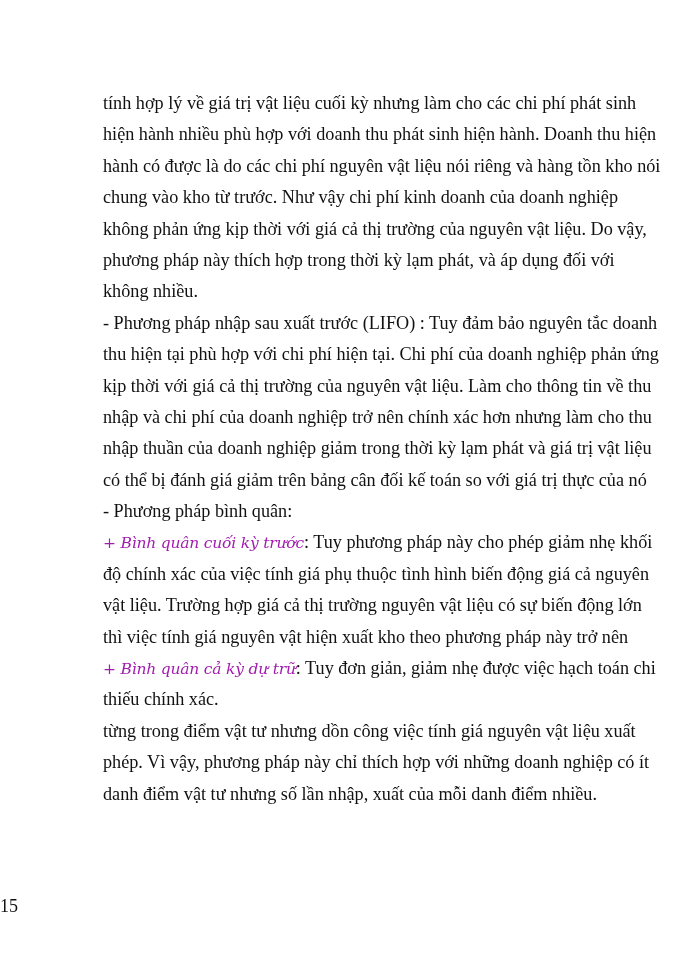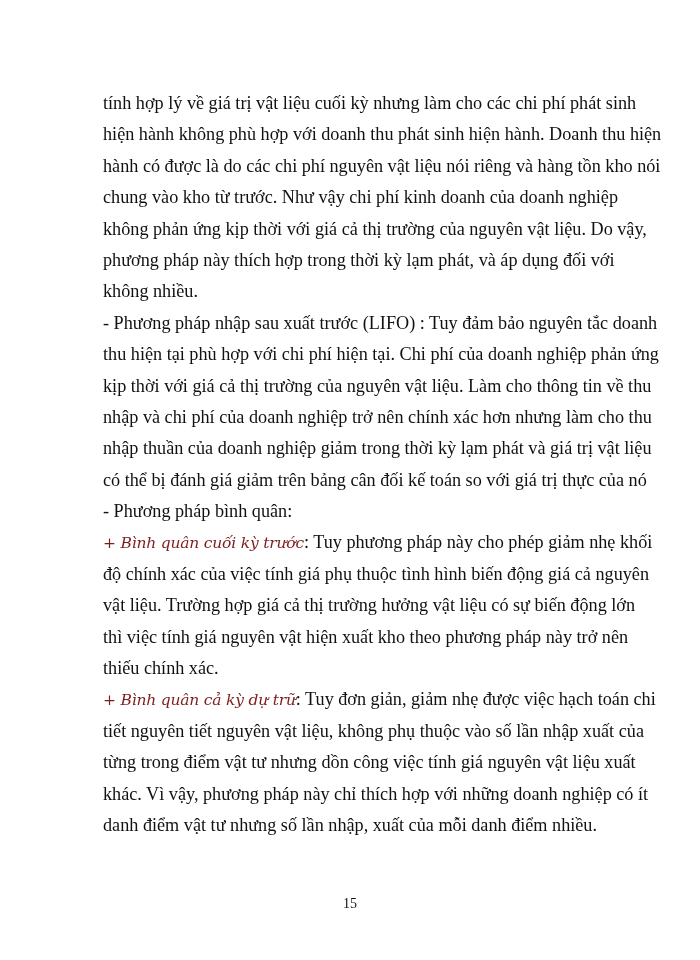--- a/index.html
+++ b/index.html
@@ -9,50 +9,49 @@
   }
   .body-text {
     position: absolute; left: 103px; top: 88px; width: 500px;
     font-family: "Liberation Serif", serif;
     font-size: 18.2px; color: #111111;
   }
   .line {
     height: 31.4px; line-height: 31.4px; white-space: nowrap;
   }
   .line.justify { text-align: justify; text-align-last: justify; width: 490px; }
-  .it { font-style: italic; font-family: "DejaVu Serif", serif; font-size: 15.5px; letter-spacing: -0.2px; color: #7f1d1d; }
+  .it { font-style: italic; font-family: "DejaVu Serif", serif; font-size: 15.5px; letter-spacing: -0.2px; color: #a21caf; }
   .page-number {
-    position: absolute; left: 0; width: 700px; top: 896px; text-align: center;
-    font-family: "Liberation Serif", serif; font-size: 14px; color: #111;
+    position: absolute; left: 0; width: 700px; top: 896px; 
+    font-family: "Liberation Serif", serif; font-size: 18px; color: #111;
   }
 </style>
 </head>
 <body>
 
 <div class="page">
   <div class="body-text" id="body-text">
       <div class="line justify"><span>tính hợp lý về giá trị vật liệu cuối kỳ nhưng làm cho các chi phí phát sinh</span></div>
-      <div class="line justify"><span>hiện hành không phù hợp với doanh thu phát sinh hiện hành. Doanh thu hiện</span></div>
+      <div class="line justify"><span>hiện hành nhiều phù hợp với doanh thu phát sinh hiện hành. Doanh thu hiện</span></div>
       <div class="line justify"><span>hành có được là do các chi phí nguyên vật liệu nói riêng và hàng tồn kho nói</span></div>
       <div class="line"><span>chung vào kho từ trước. Như vậy chi phí kinh doanh của doanh nghiệp</span></div>
       <div class="line justify"><span>không phản ứng kịp thời với giá cả thị trường của nguyên vật liệu. Do vậy,</span></div>
       <div class="line"><span>phương pháp này thích hợp trong thời kỳ lạm phát, và áp dụng đối với</span></div>
       <div class="line"><span>không nhiều.</span></div>
       <div class="line justify"><span>- Phương pháp nhập sau xuất trước (LIFO) : Tuy đảm bảo nguyên tắc doanh</span></div>
       <div class="line justify"><span>thu hiện tại phù hợp với chi phí hiện tại. Chi phí của doanh nghiệp phản ứng</span></div>
       <div class="line justify"><span>kịp thời với giá cả thị trường của nguyên vật liệu. Làm cho thông tin về thu</span></div>
       <div class="line justify"><span>nhập và chi phí của doanh nghiệp trở nên chính xác hơn nhưng làm cho thu</span></div>
       <div class="line justify"><span>nhập thuần của doanh nghiệp giảm trong thời kỳ lạm phát và giá trị vật liệu</span></div>
       <div class="line justify"><span>có thể bị đánh giá giảm trên bảng cân đối kế toán so với giá trị thực của nó</span></div>
       <div class="line"><span>- Phương pháp bình quân:</span></div>
       <div class="line justify"><span class="it">+ Bình quân cuối kỳ trước</span><span>: Tuy phương pháp này cho phép giảm nhẹ khối</span></div>
       <div class="line justify"><span>độ chính xác của việc tính giá phụ thuộc tình hình biến động giá cả nguyên</span></div>
-      <div class="line justify"><span>vật liệu. Trường hợp giá cả thị trường hưởng vật liệu có sự biến động lớn</span></div>
+      <div class="line justify"><span>vật liệu. Trường hợp giá cả thị trường nguyên vật liệu có sự biến động lớn</span></div>
       <div class="line"><span>thì việc tính giá nguyên vật hiện xuất kho theo phương pháp này trở nên</span></div>
+      <div class="line justify"><span class="it">+ Bình quân cả kỳ dự trữ</span><span>: Tuy đơn giản, giảm nhẹ được việc hạch toán chi</span></div>
       <div class="line"><span>thiếu chính xác.</span></div>
-      <div class="line justify"><span class="it">+ Bình quân cả kỳ dự trữ</span><span>: Tuy đơn giản, giảm nhẹ được việc hạch toán chi</span></div>
-      <div class="line justify"><span>tiết nguyên tiết nguyên vật liệu, không phụ thuộc vào số lần nhập xuất của</span></div>
       <div class="line"><span>từng trong điểm vật tư nhưng dồn công việc tính giá nguyên vật liệu xuất</span></div>
-      <div class="line justify"><span>khác. Vì vậy, phương pháp này chỉ thích hợp với những doanh nghiệp có ít</span></div>
+      <div class="line justify"><span>phép. Vì vậy, phương pháp này chỉ thích hợp với những doanh nghiệp có ít</span></div>
       <div class="line"><span>danh điểm vật tư nhưng số lần nhập, xuất của mỗi danh điểm nhiều.</span></div>
     </div>
   <div class="page-number">15</div>
 </div>
 
 </body></html>

